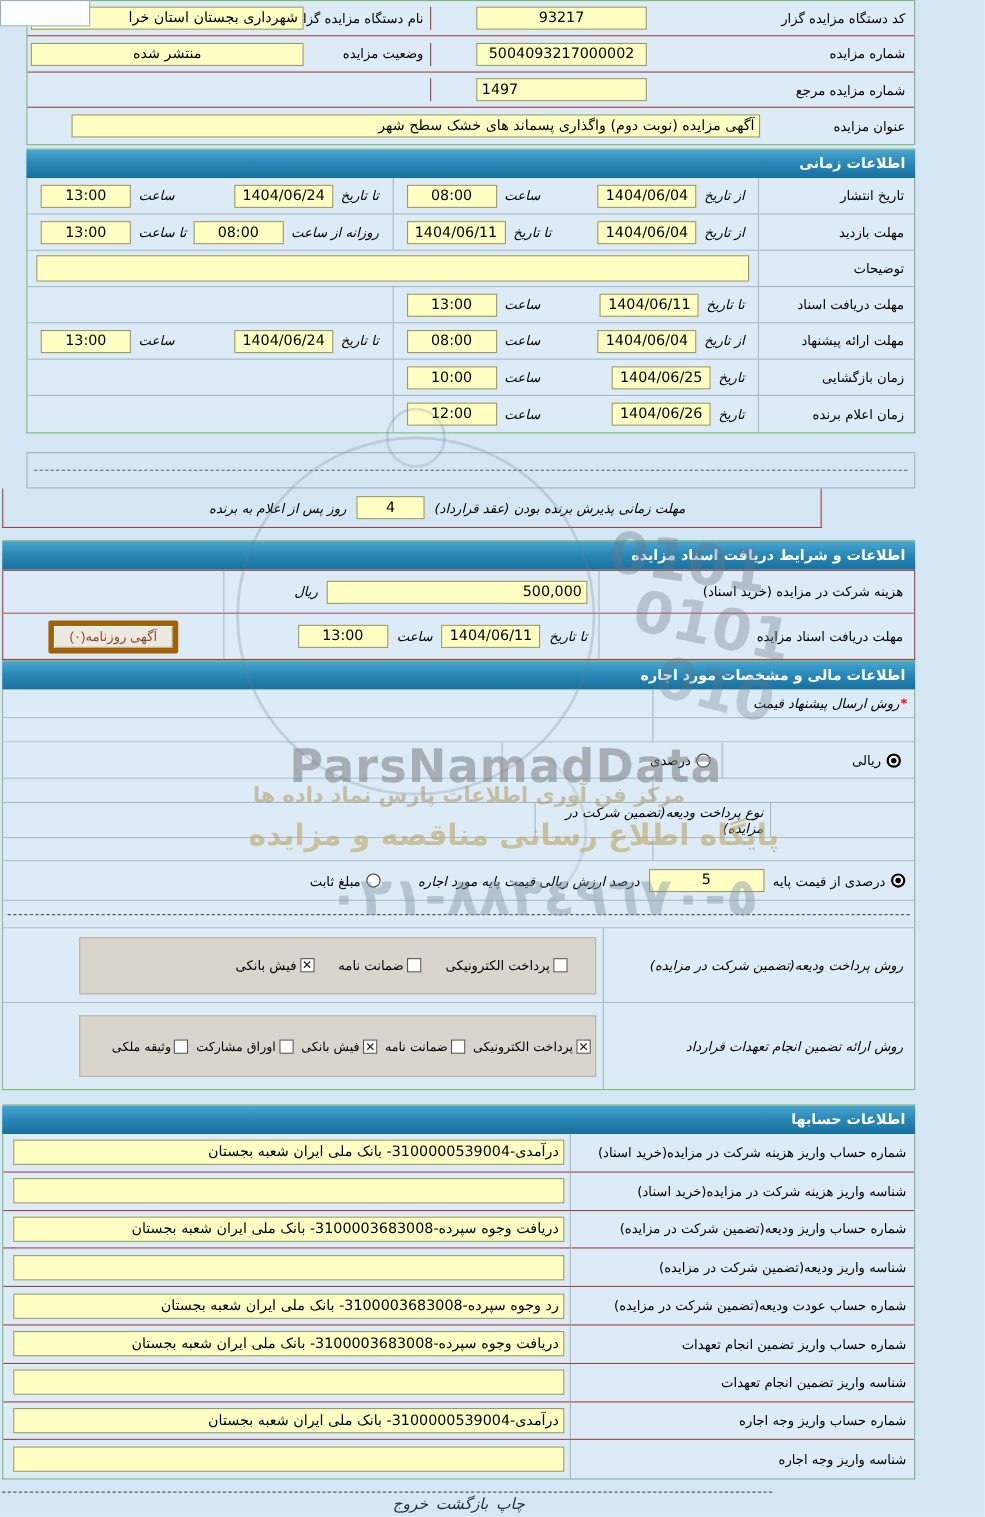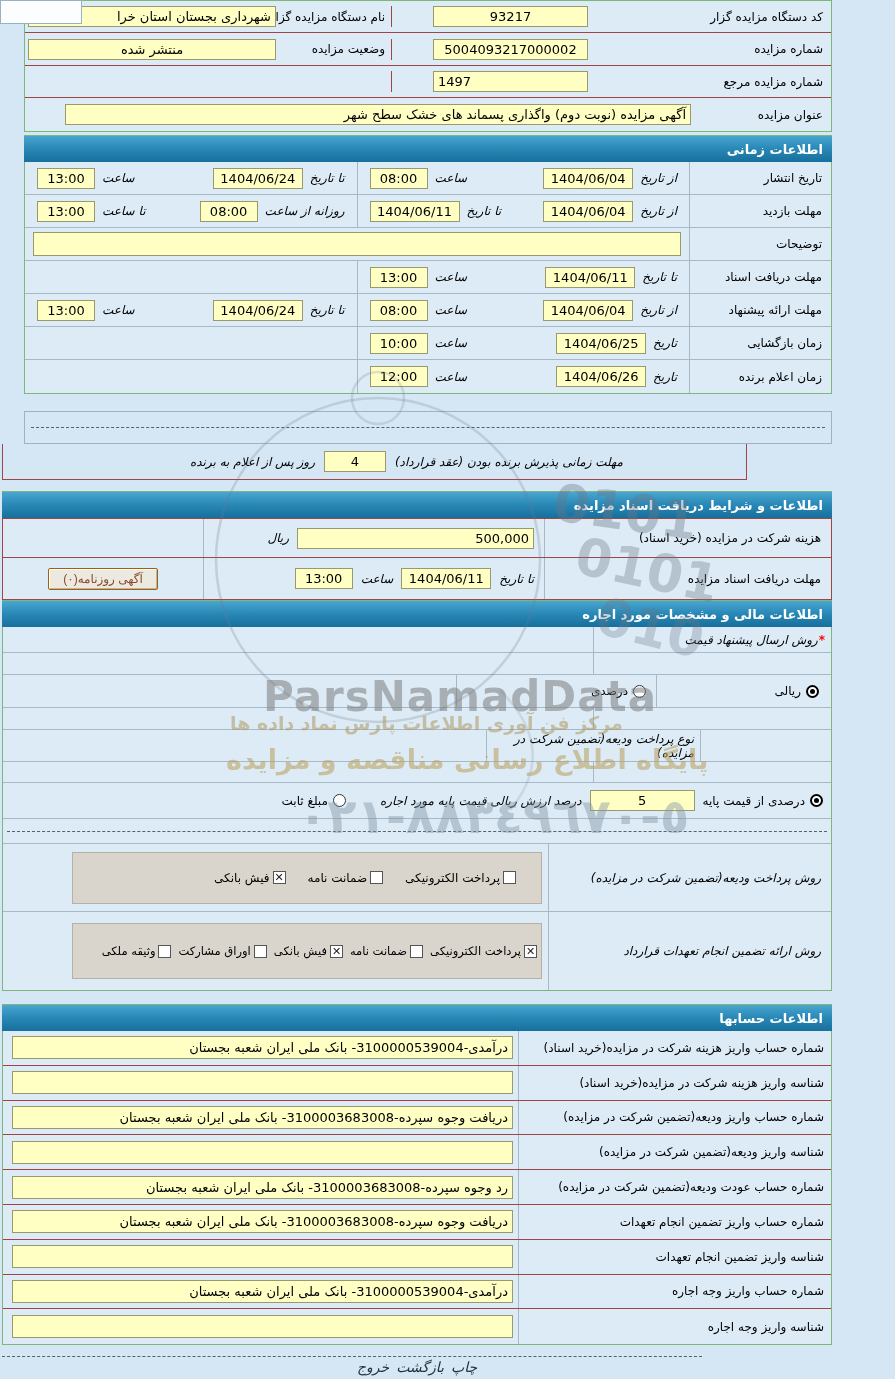--- a/index.html
+++ b/index.html
@@ -8,21 +8,21 @@
   .content{position:absolute;top:0;left:2px;right:0;width:830px;margin-right:63px;z-index:1;}
   .inset{margin-left:22px;}
   
   .corner-box{position:absolute;top:0;left:0;width:80px;height:22px;background:#fcfdfe;border:1px solid #9bb0c0;z-index:2;}
   
   .inp{display:inline-block;box-sizing:border-box;background:#ffffc4;border:1px solid #99996f;height:21px;line-height:19px;font-size:13px;padding:0 4px;vertical-align:middle;overflow:hidden;white-space:nowrap;}
   .center{text-align:center;}
   .left{text-align:left;direction:ltr;}
   .right{text-align:right;}
   .date-inp{width:90px;text-align:center;direction:ltr;}
-  .time-inp{width:58px;text-align:center;direction:ltr;}
+  .time-inp{width:82px;text-align:center;direction:ltr;}
   .sub{font-size:12px;white-space:nowrap;font-style:italic;}
   
   .sec-header{height:27px;line-height:27px;background:linear-gradient(180deg,#4aa6d0 0%,#2b8ab8 45%,#176f9c 100%);color:#fff;font-weight:bold;font-size:13px;padding-right:9px;border-top:1px solid #7cb87c;box-sizing:border-box;}
   
   .tbl{border:1px solid #7cb87c;box-sizing:border-box;background:#dcebf6;}
   .ttl-row{display:flex;align-items:center;border-bottom:1px solid #a04545;box-sizing:border-box;}
   .ttl-row:last-child{border-bottom:none;}
   .t-lbl{width:140px;padding-right:8px;box-sizing:border-box;white-space:nowrap;}
   .t-lbl-l{width:112px;padding-right:6px;box-sizing:border-box;white-space:nowrap;}
   .t-inp-cell{width:300px;box-sizing:border-box;border-left:1px solid #a04545;display:flex;align-items:center;padding-right:2px;}
@@ -47,21 +47,21 @@
   
   .accept-row{margin-left:0;margin-right:63px;border:1px solid #a04545;border-top:none;height:36px;display:flex;align-items:center;padding-right:123px;gap:9px;box-sizing:border-box;}
   .accept-row .inp{width:62px;text-align:center;}
   
   .drow{display:flex;align-items:center;border:1px solid #a04545;border-top:none;box-sizing:border-box;background:#dcebf6;}
   .drow.first{border-top:1px solid #a04545;}
   .d-label{width:287px;align-self:stretch;display:flex;align-items:center;padding-right:10px;border-left:1px solid #a7b8c6;box-sizing:border-box;order:-1;}
   .d-body{flex:1;display:flex;align-items:center;gap:8px;padding-right:10px;}
   .fee-box{width:237px;}
   .d-left{width:200px;align-self:stretch;border-right:1px solid #a7b8c6;display:flex;align-items:center;justify-content:center;}
-  .btn{background:#ece9e0;border:1px solid #a16207;border-radius:2px;box-shadow:inset 1px 1px 0 #fff,inset -1px -1px 0 #b9b5ab;padding:3px 14px;font-size:12px;color:#8b4a2b;cursor:pointer;white-space:nowrap;}
+  .btn{background:#ece9e0;border:5px solid #a16207;border-radius:2px;box-shadow:inset 1px 1px 0 #fff,inset -1px -1px 0 #b9b5ab;padding:3px 14px;font-size:12px;color:#8b4a2b;cursor:pointer;white-space:nowrap;}
   
   .frow{display:flex;align-items:center;border-bottom:1px solid #a7b8c6;box-sizing:border-box;background:#dcebf6;}
   .fcell{align-self:stretch;display:flex;align-items:center;box-sizing:border-box;}
   .bl{border-left:1px solid #a7b8c6;}
   .w238{width:238px;padding-right:6px;} .w175{width:175px;padding-right:12px;} .w200{width:200px;padding-right:10px;}
   .w131{width:131px;} .w214{width:214px;padding-right:6px;}
   .rest{flex:1;}
   .req{color:#f00;font-weight:bold;margin-left:1px;}
   .radio{display:inline-block;width:13px;height:13px;border:1px solid #333;border-radius:50%;background:#fff;box-sizing:border-box;vertical-align:middle;flex:none;}
   .radio.checked{border:2px solid #000;}

